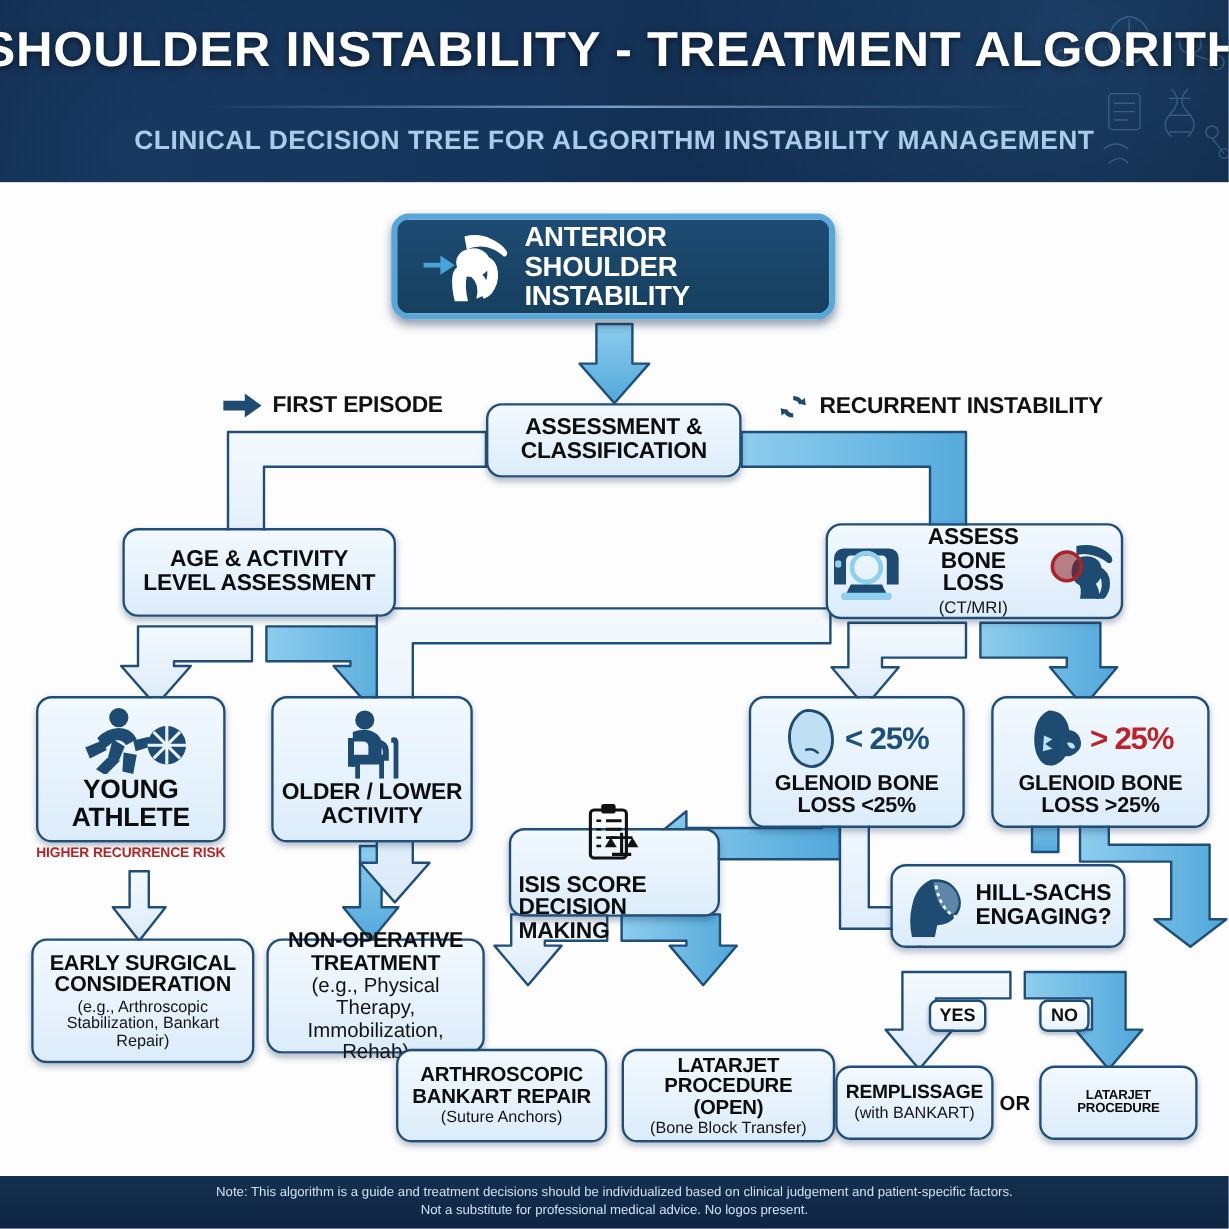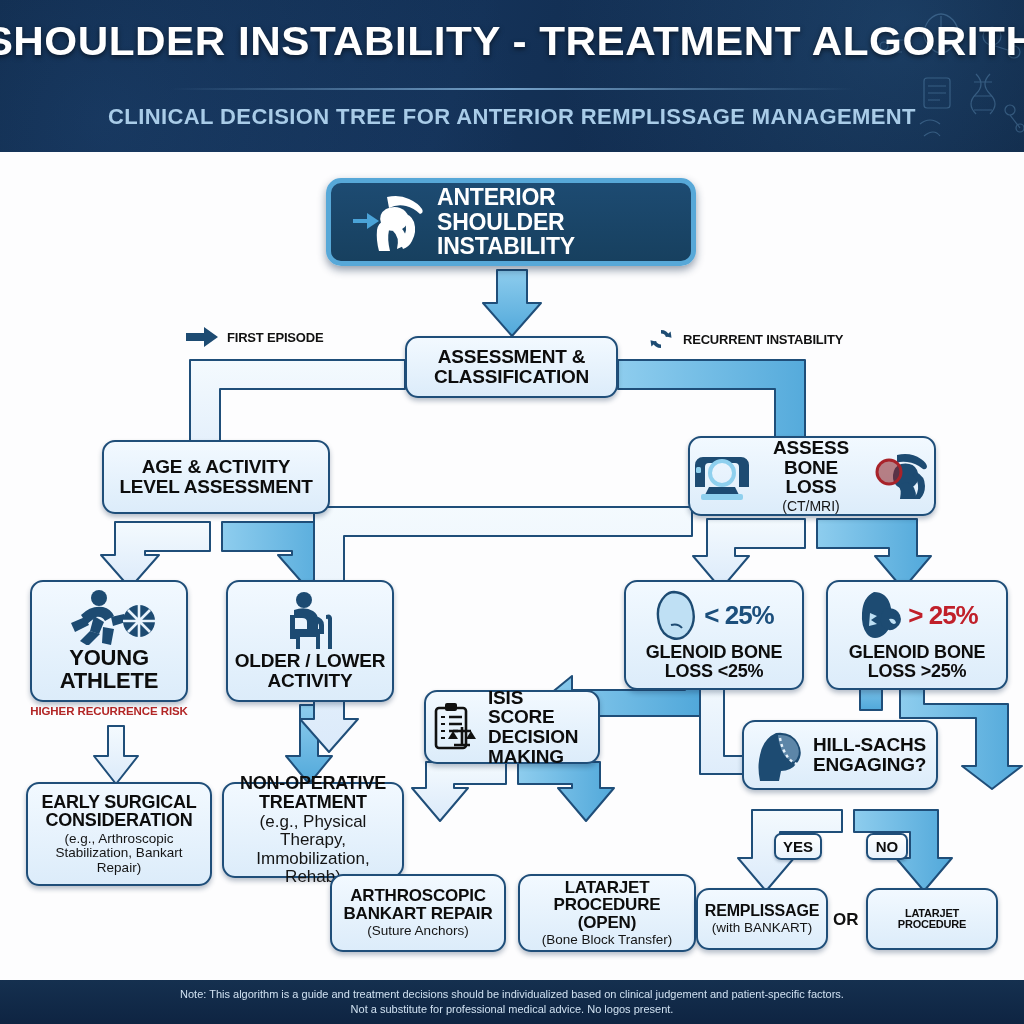--- a/index.html
+++ b/index.html
@@ -100,21 +100,21 @@
   }
 
   
   .flabel {
     position: absolute;
     font-weight: bold;
     color: #111111;
     white-space: nowrap;
     display: flex; align-items: center; gap: 9px;
   }
-  .flabel .txt { font-size: 13px; letter-spacing: -0.2px; }
+  .flabel .txt { font-size: 19px; letter-spacing: -0.2px; }
   .risk-label {
     position: absolute;
     color: #b22626;
     font-weight: bold;
     font-size: 11.5px;
     letter-spacing: -0.1px;
     white-space: nowrap;
     text-align: center;
   }
   .or-label {
@@ -159,21 +159,21 @@
       <path d="M196 124 q10 -8 20 0 M200 136 q10 -8 16 0"></path>
       <circle cx="286" cy="110" r="5"></circle>
         <circle cx="296" cy="128" r="4"></circle>
       <path d="M286 115 l10 13"></path>
       <path d="M168 40 h14 M168 52 h10"></path>
       <circle cx="160" cy="46" r="4"></circle>
     </g>
   </svg>
   <div id="header-title">SHOULDER INSTABILITY - TREATMENT ALGORITHM</div>
   <div id="header-rule"></div>
-  <div id="header-subtitle">CLINICAL DECISION TREE FOR ANTERIOR REMPLISSAGE MANAGEMENT</div>
+  <div id="header-subtitle">CLINICAL DECISION TREE FOR ALGORITHM INSTABILITY MANAGEMENT</div>
 </div>
 
 <div id="canvas">
 
   <svg id="wires" viewBox="0 0 1024 828">
     <defs>
       <linearGradient id="gLight" x1="0" y1="0" x2="0" y2="1">
         <stop offset="0%" stop-color="#f4fafe"></stop>
           <stop offset="100%" stop-color="#dbeafa"></stop>
       </linearGradient>
@@ -363,21 +363,21 @@
           <path d="M14 24 l7 3 l-6 4 l6 4 l-8 2 Z" fill="#bfe0f4"></path>
           <path d="M33 30 q6 -1 7 4 q-4 3 -7 -4 Z" fill="#bfe0f4"></path>
         </svg>
       </span>
       <span class="pct red">&gt; 25%</span>
     </div>
     <span class="ttl" style="font-size:18px; margin-top:2px;">GLENOID BONE LOSS &gt;25%</span>
   </div>
 
   <div class="node" style="left:424px; top:538px; width:176px; height:74px;">
-    <div class="row" style="gap:8px;">
+    <div class="row" style="gap:8px;flex-direction:column;">
       <span class="iconbox">
         <svg width="48" height="52" viewBox="0 0 48 52">
           <rect x="4" y="7" width="30" height="40" rx="3" fill="none" stroke="#111" stroke-width="2.6"></rect>
           <rect x="13" y="2" width="12" height="8" rx="2" fill="#111"></rect>
           <path d="M9 16 h4 M9 23 h4 M9 30 h4 M9 37 h4" stroke="#111" stroke-width="2" fill="none"></path>
           <path d="M17 16 h13 M17 23 h13 M17 30 h9" stroke="#111" stroke-width="2.4" fill="none"></path>
           <path d="M30 26 v18 M22 44 h16" stroke="#111" stroke-width="2.6" fill="none"></path>
           <path d="M30 30 h-9 M30 30 h9" stroke="#111" stroke-width="2.4" fill="none"></path>
           <path d="M21 30 l-5 8 h10 Z" fill="#111"></path>
           <path d="M39 30 l-5 8 h10 Z" fill="#111"></path>

